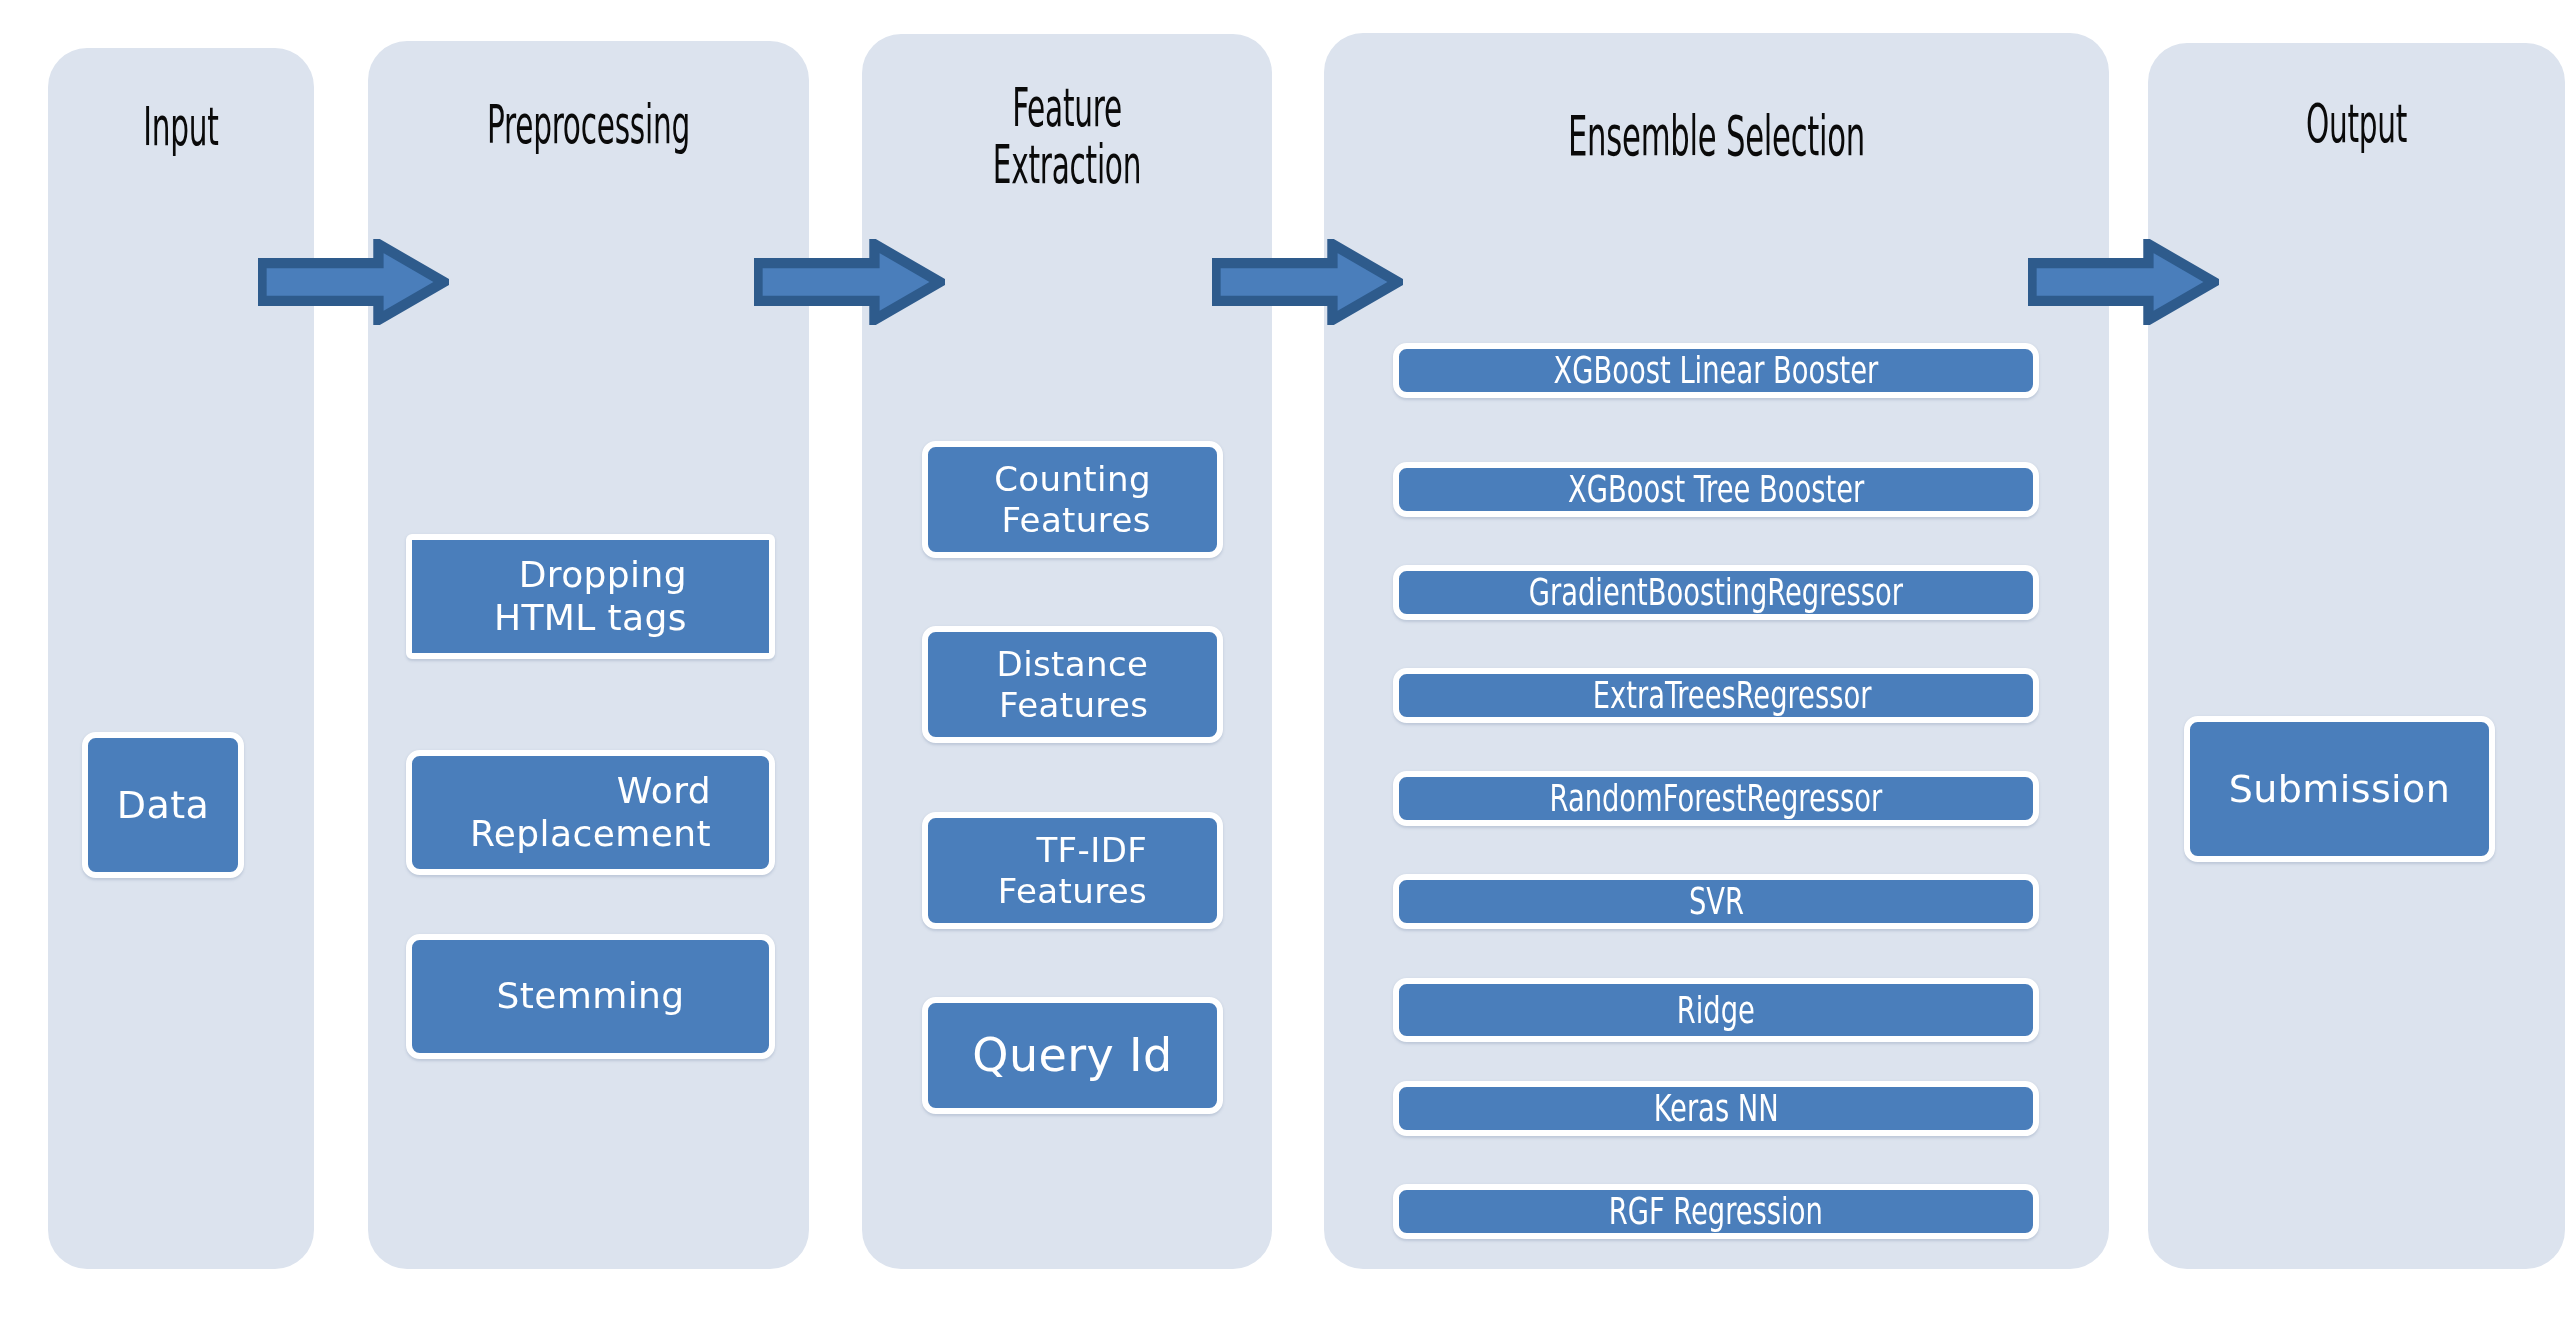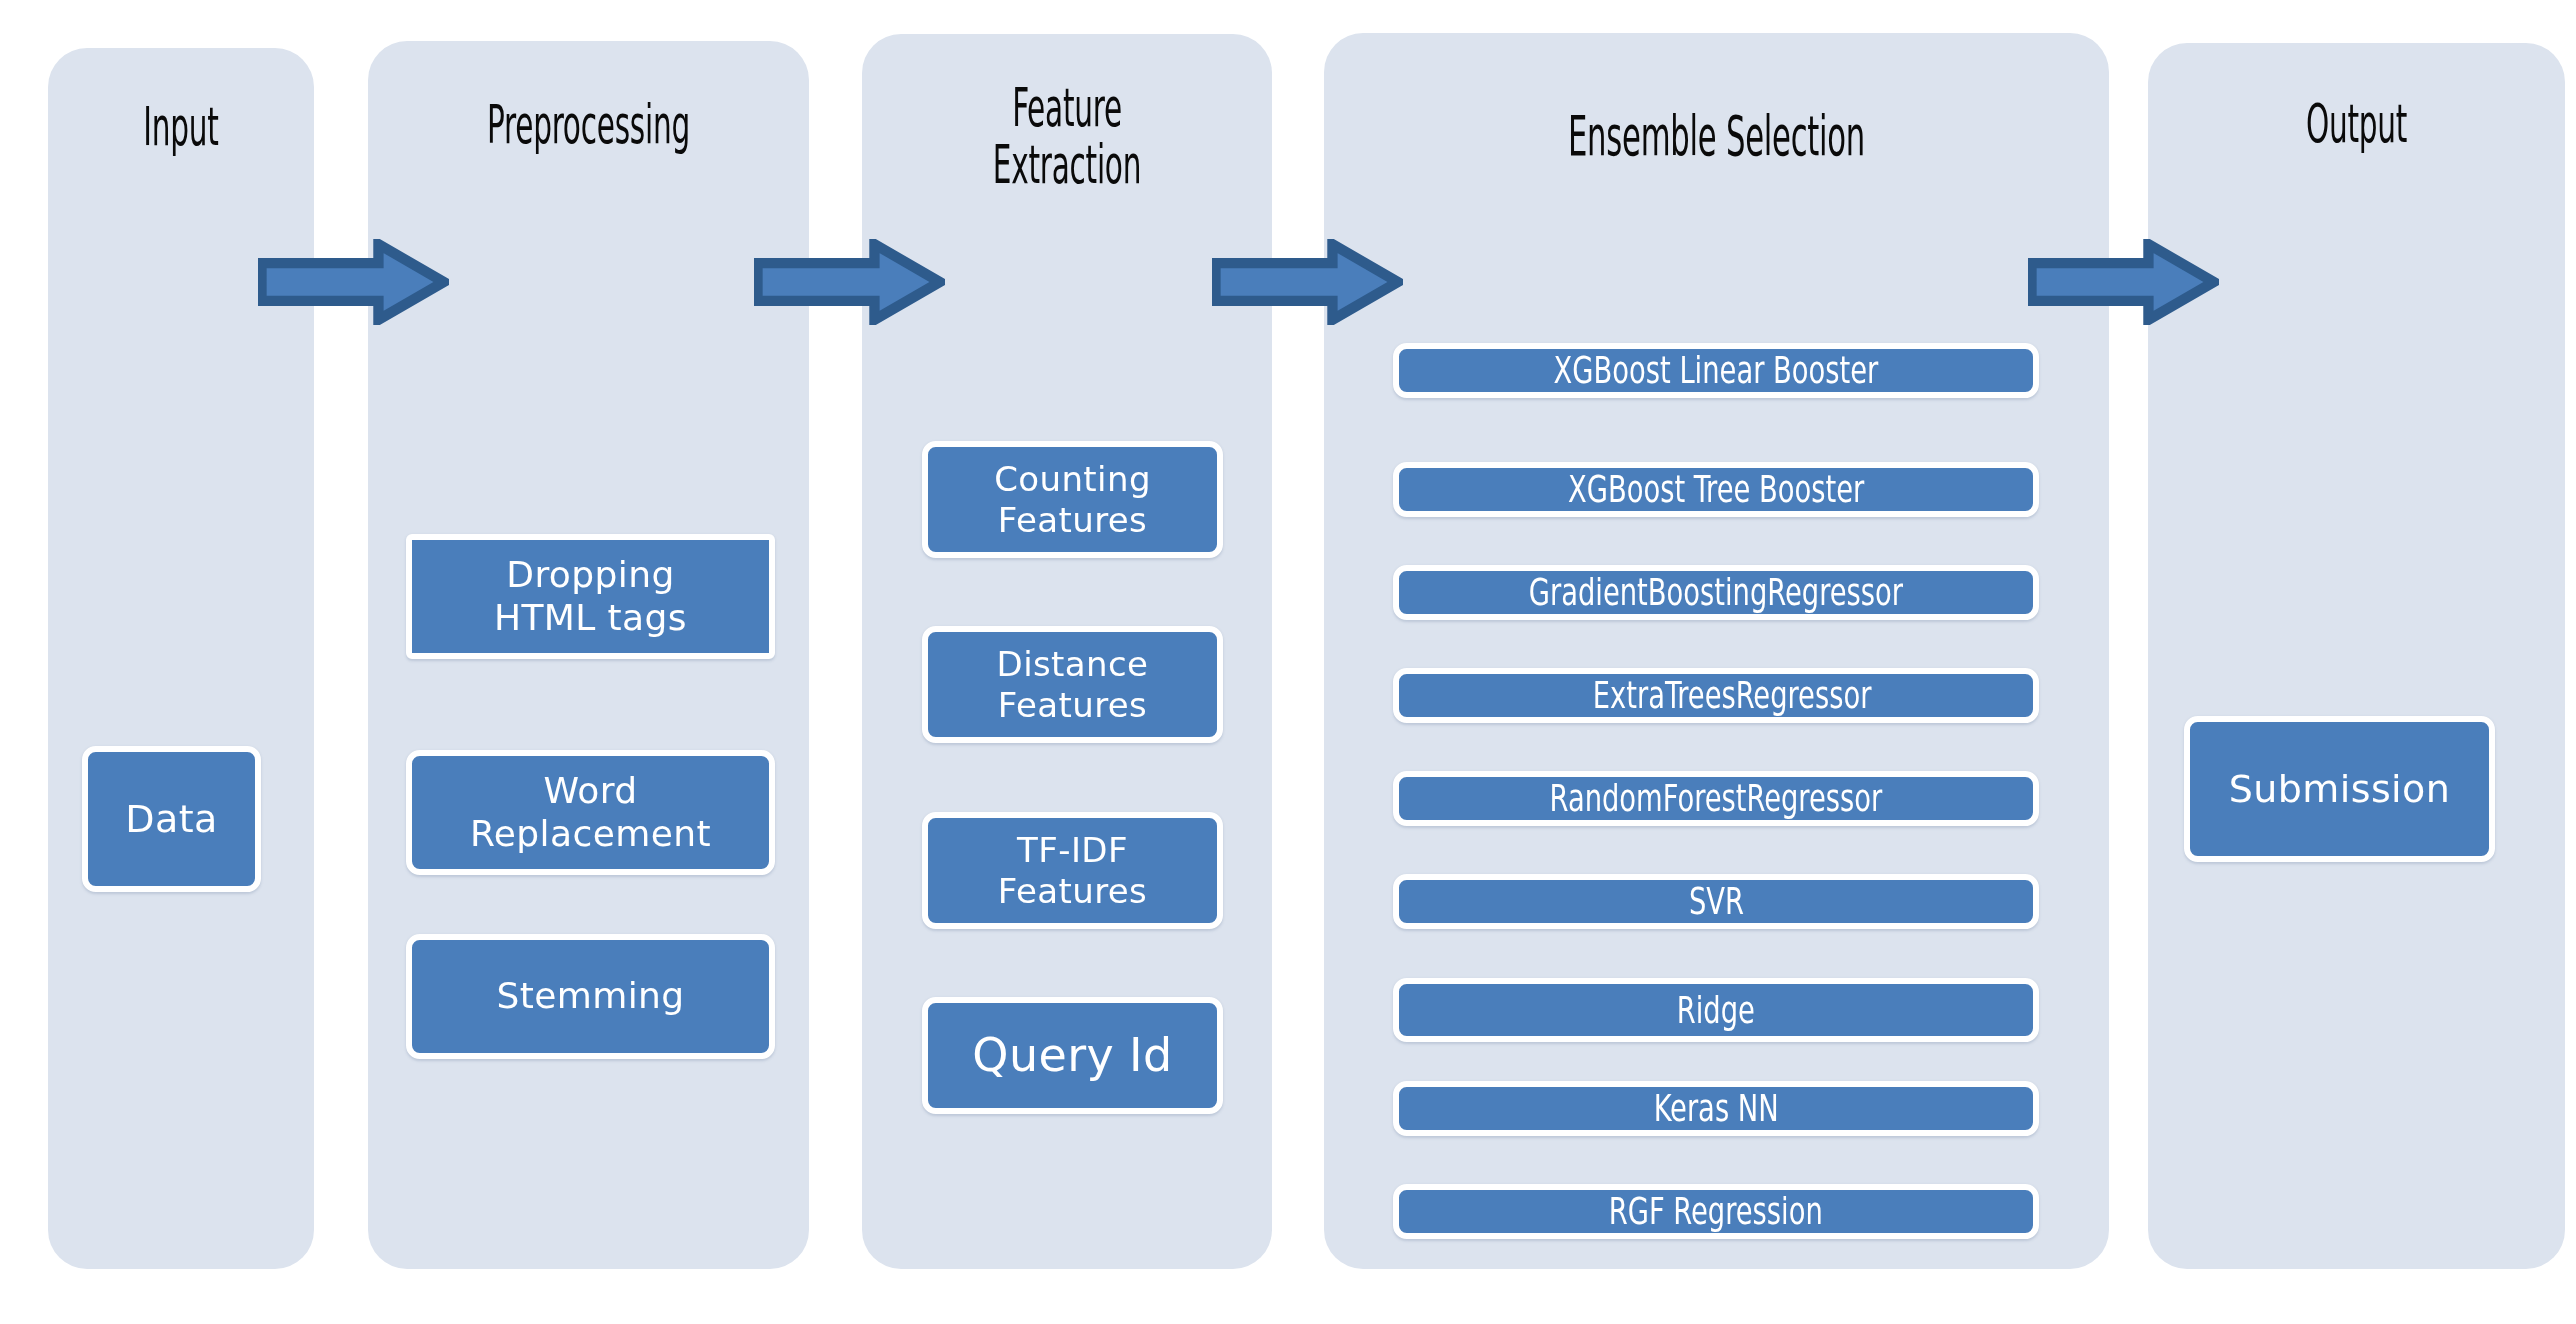--- a/index.html
+++ b/index.html
@@ -54,20 +54,21 @@
     justify-content: center;
     text-align: center;
     line-height: 1.18;
     white-space: pre-line;
     box-shadow: 0 1.7px 2.6px rgba(120,140,170,0.30);
   }
   .item.wide-font {
     font-family: "DejaVu Sans", sans-serif;
     font-size: 34px;
     letter-spacing: 0.4px;
+    text-align: right;
   }
   .item.narrow-font {
     font-family: "DejaVu Sans Condensed", "Liberation Sans Narrow", "Liberation Sans", sans-serif;
     font-size: 38px;
     transform-origin: center center;
   }
   .item.narrow-font > span {
     display: block;
     transform: scaleX(0.80);
   }
@@ -78,21 +79,21 @@
   }
   .arrow svg { display: block; }
 </style>
 </head>
 <body>
 
 <div id="canvas">
 
   <div class="panel" style="left:48px; top:48px; width:266px; height:1221px;">
     <div class="panel-title" style="top:50px; font-size:53px;">Input</div>
-    <div class="item wide-font" style="left:34px; top:698px; width:179px; height:146px; font-size:38px;">
+    <div class="item wide-font" style="left:34px; top:684px; width:162px; height:146px; font-size:38px;">
       <span>Data</span>
     </div>
   </div>
 
   <div class="panel" style="left:368px; top:41px; width:441px; height:1228px;">
     <div class="panel-title" style="top:55px; font-size:53px;">Preprocessing</div>
 
     <div class="item wide-font" style="left:38px; top:493px; width:369px; height:125px; font-size:36px;border-radius:6px;">
       <span>Dropping
 HTML tags</span>

